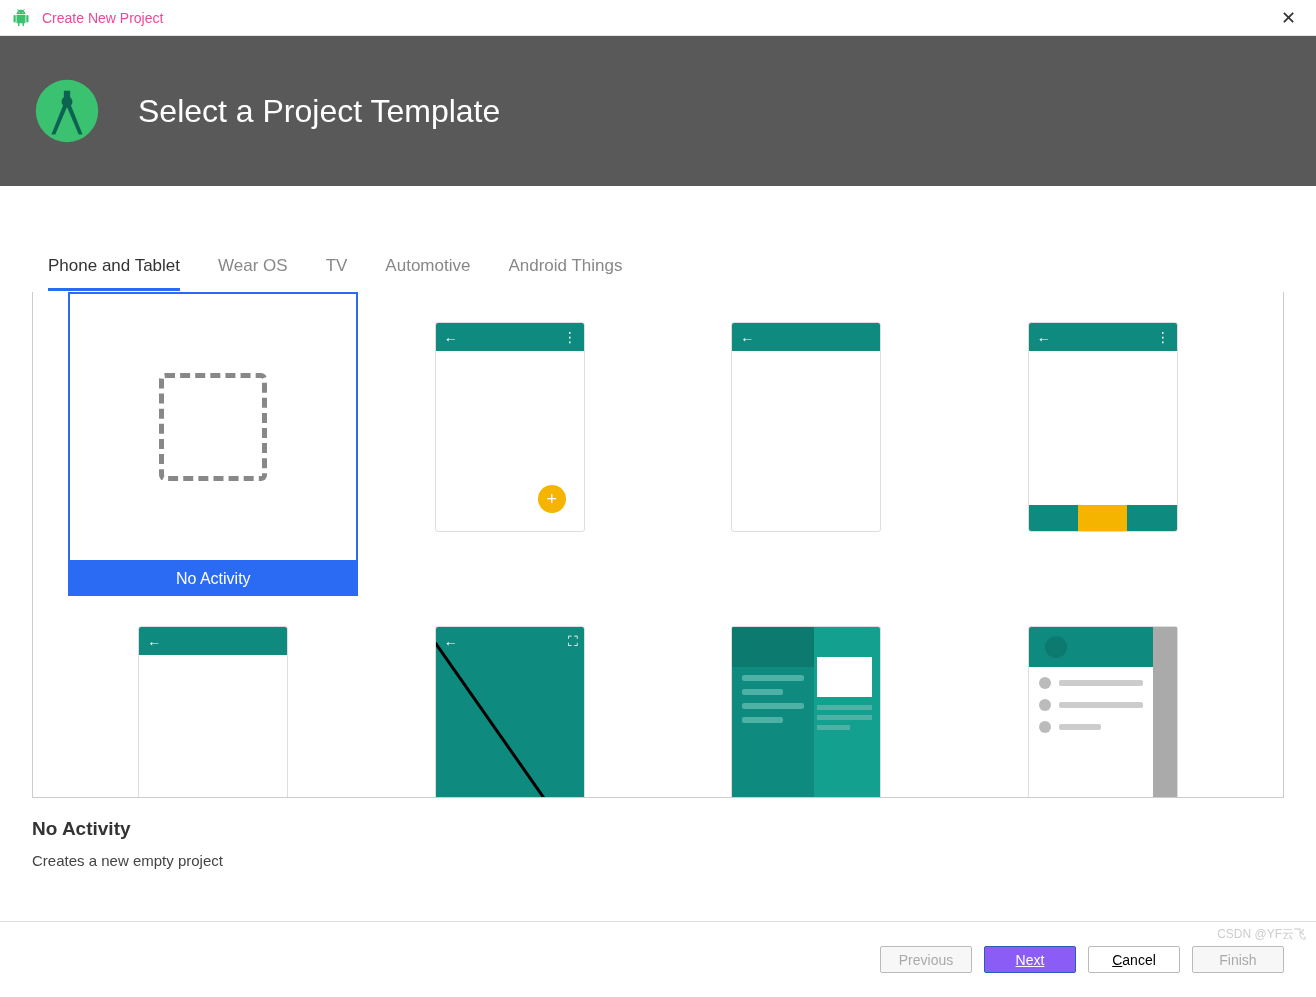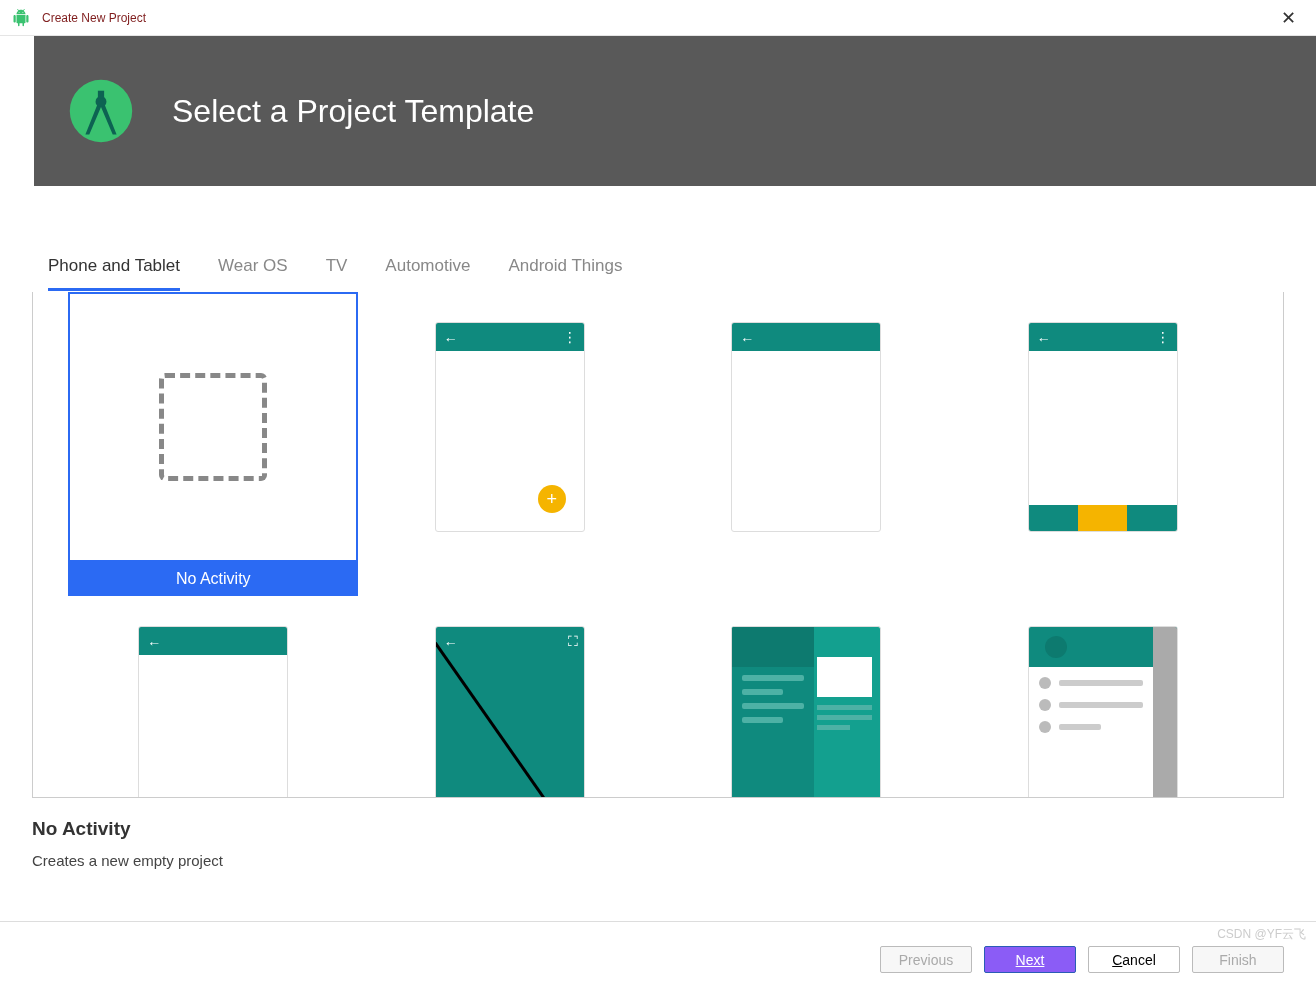--- a/index.html
+++ b/index.html
@@ -1,25 +1,25 @@
 <!DOCTYPE html>
 <html><head>
 <meta charset="utf-8">
 <style>
 * { box-sizing: border-box; margin: 0; padding: 0; }
 body { font-family: "Segoe UI", Arial, sans-serif; background: #fff; color: #333; width: 1316px; height: 997px; overflow: hidden; position: relative; }
 
 
 .titlebar { height: 36px; display: flex; align-items: center; padding: 0 12px; border-bottom: 1px solid #e5e5e5; }
 .android-logo { width: 18px; height: 18px; margin-right: 12px; }
-.title-text { font-size: 12px; color: #7f1d1d; flex: 1; }
+.title-text { font-size: 14px; color: #ec4899; flex: 1; }
 .close-x { font-size: 18px; color: #333; padding: 0 8px; cursor: pointer; }
 
 
-.banner { background: #595959; height: 150px; display: flex; align-items: center; padding: 0 28px; gap: 32px; margin-left: 34px; }
+.banner { background: #595959; height: 150px; display: flex; align-items: center; padding: 0 28px; gap: 32px; }
 .banner-icon { width: 78px; height: 78px; }
 .banner-title { color: #fff; font-size: 32px; font-weight: 400; }
 
 
 .tabs-row { display: flex; gap: 38px; padding: 50px 46px 0 48px; border-bottom: 1px solid transparent; margin-top: 20px; }
 .tab { font-size: 17px; color: #888; padding-bottom: 12px; cursor: pointer; }
 .tab.active { color: #333; border-bottom: 3px solid #2b6af3; }
 
 
 .grid-container { padding: 0 32px; height: 506px; overflow-y: auto; border: 1px solid #ccc; margin: 0 32px 0 32px; border-top: none; position: relative; }

